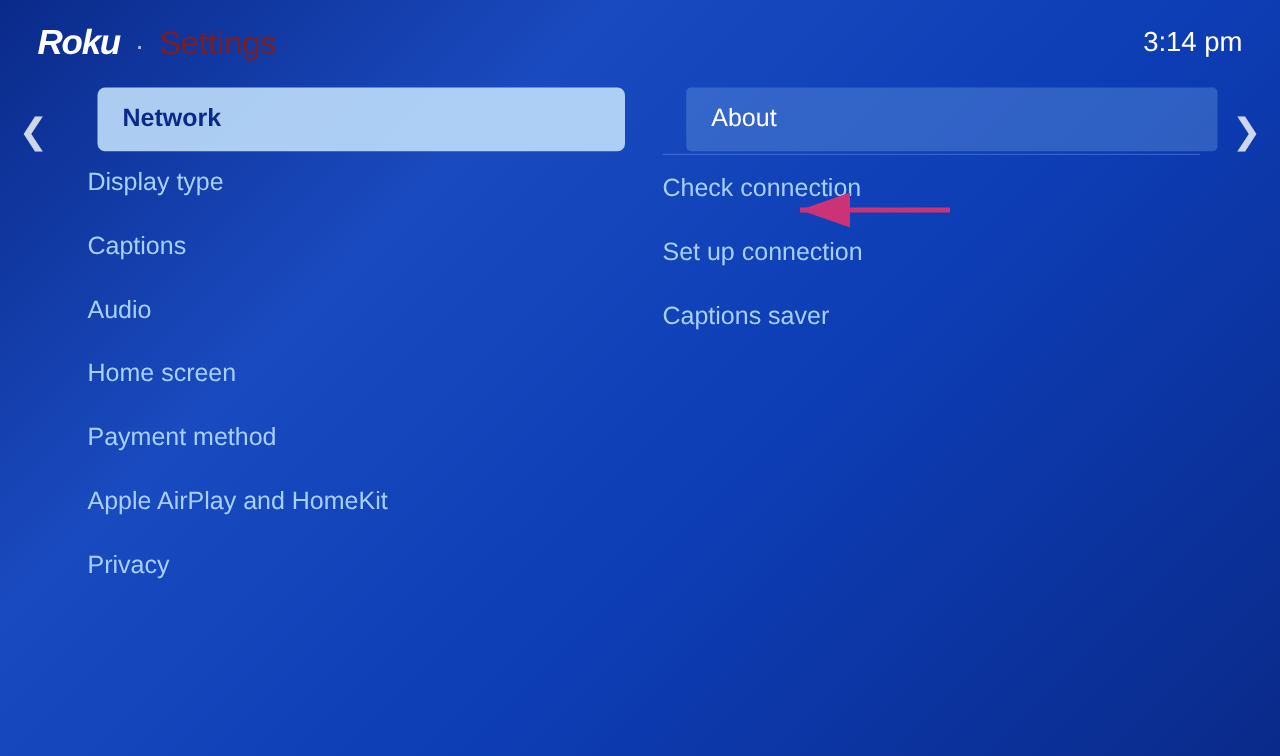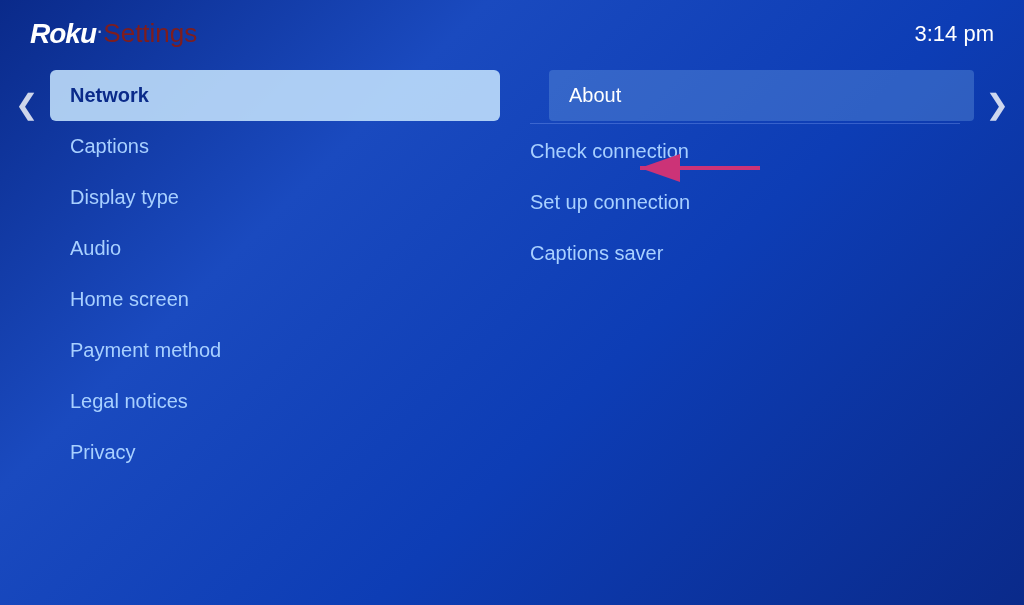--- a/index.html
+++ b/index.html
@@ -21,21 +21,22 @@
     
     .header {
       display: flex;
       align-items: center;
       justify-content: space-between;
       padding: 18px 30px 10px 30px;
     }
 
     .header-left {
       display: flex;
-      align-items: flex-start;
+      align-items: flex-end;
+      gap: 12px;
     }
 
     .roku-logo {
       font-size: 28px;
       font-weight: 900;
       color: #fff;
       letter-spacing: -1px;
       font-style: italic;
     }
 
@@ -90,20 +91,21 @@
       color: #a8d0ff;
       cursor: pointer;
       border-radius: 4px;
     }
 
     .menu-item.active {
       background: rgba(200, 230, 255, 0.85);
       color: #0a2a8a;
       font-weight: 600;
       border-radius: 6px;
+      margin-left: 28px;
     }
 
     
     .right-column {
       flex: 1;
       padding-left: 10px;
     }
 
     .right-item {
       padding: 14px 20px;
@@ -167,26 +169,26 @@
   </div>
   <div class="header-time">3:14 pm</div>
 </div>
 
 <div class="main-content">
 
   <div class="nav-arrow-left">❮</div>
 
   <div class="left-column" id="left-menu">
   <div class="menu-item active">Network</div>
+      <div class="menu-item">Display type</div>
       <div class="menu-item">Captions</div>
-      <div class="menu-item">Display type</div>
       <div class="menu-item">Audio</div>
       <div class="menu-item">Home screen</div>
       <div class="menu-item">Payment method</div>
-      <div class="menu-item">Legal notices</div>
+      <div class="menu-item">Apple AirPlay and HomeKit</div>
       <div class="menu-item">Privacy</div>
     </div>
 
   <div class="right-column" id="right-menu">
   <div class="right-item active">About</div>
       <div class="divider-line"></div>
       <div class="right-item">Check connection</div>
       <div class="right-item">Set up connection</div>
       <div class="right-item">Captions saver</div>
     </div>

